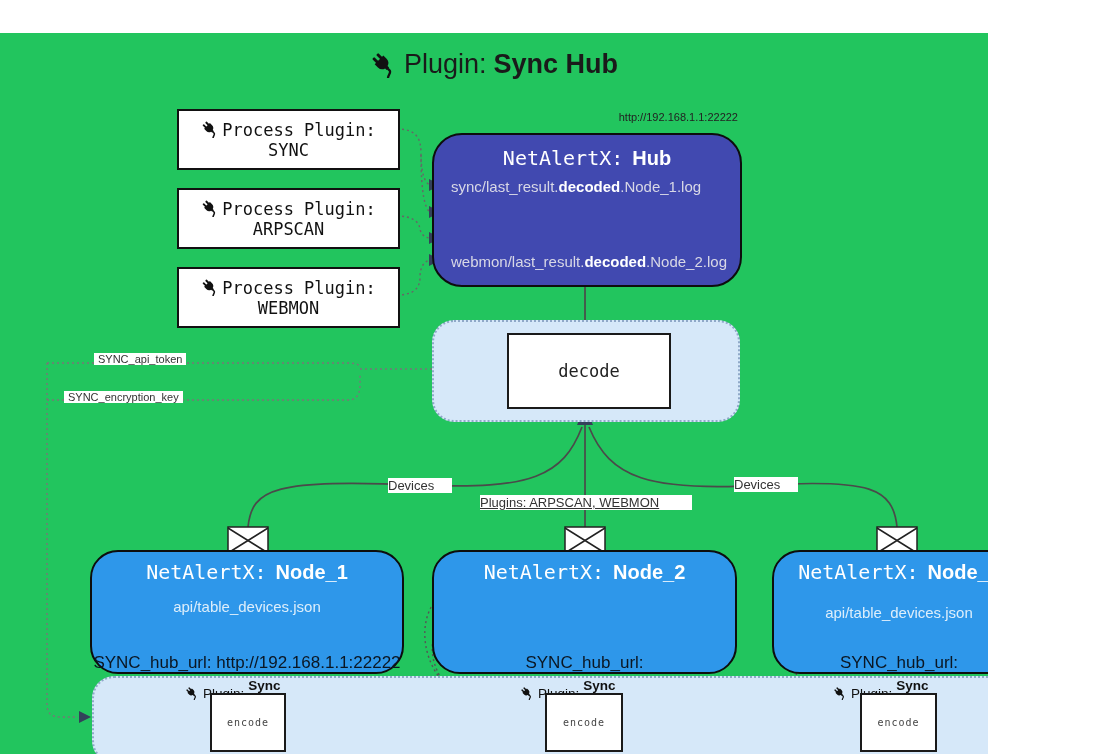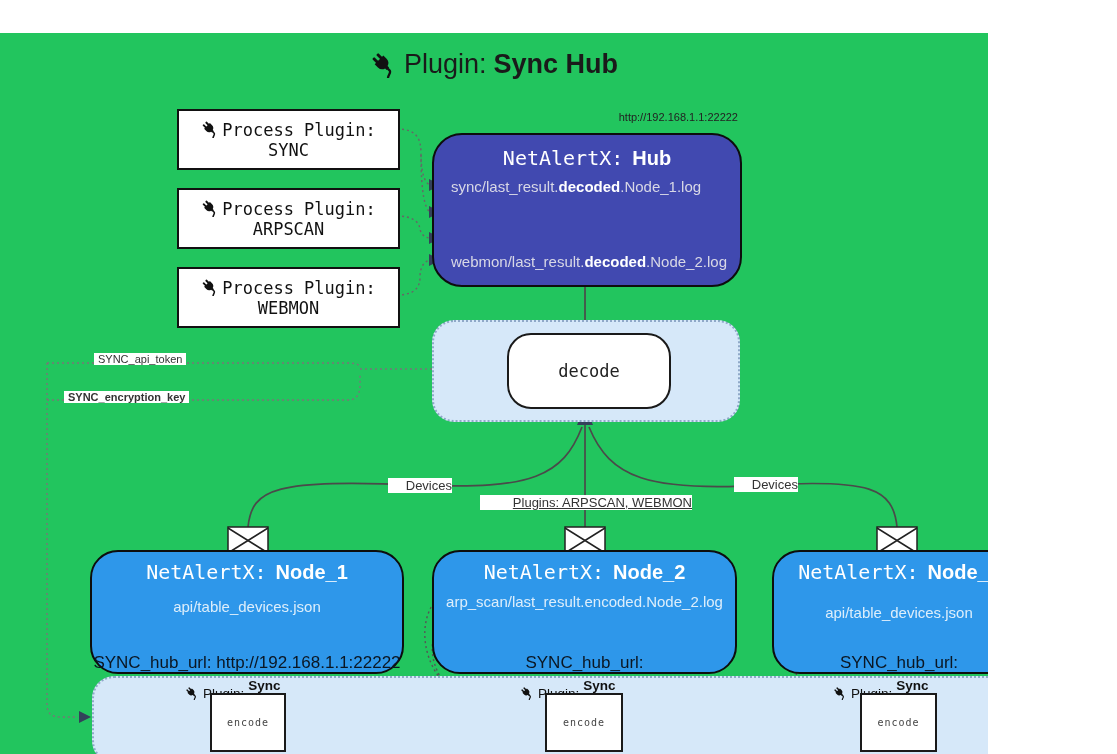--- a/index.html
+++ b/index.html
@@ -39,21 +39,21 @@
   .node-title { position:absolute; top:8px; left:0; width:100%; display:flex; justify-content:center;
                 align-items:baseline; gap:9px; color:#fff;
                 font-family:"DejaVu Sans Mono", monospace; font-size:20px; }
   .node-title b { font-family:"Liberation Sans", sans-serif; font-weight:700; font-size:20px; }
   .node-file { position:absolute; left:0; width:100%; text-align:center; font-size:15px;
                color:#ddeefb; white-space:nowrap; }
   .node-url { position:absolute; left:0; width:100%; text-align:center; font-size:17px; color:#0b1622; }
 
   
   .chip { background:#fff; padding:0 4px; font-size:11px; color:#333; white-space:nowrap; }
-  .edge-lbl { text-align:right; font-size:13px; color:#333; background:#fff; }
+  .edge-lbl { text-align:left; font-size:13px; color:#333; background:#fff; }
 
   
   .enc-label { display:flex; align-items:center; justify-content:center; gap:4px; font-size:13.5px; color:#111; }
   .enc-label b { font-weight:700; }
   .encode-text { font-size:10px; letter-spacing:1px; color:#444; }
 </style>
 </head>
 <body>
 
 <div class="canvas">
@@ -181,46 +181,45 @@
     </div>
     <div class="hub-file" style="top:43px;">
       <span>sync/last_result.</span><b>decoded</b><span>.Node_1.log</span>
     </div>
     <div class="hub-file" style="top:118px;">
       <span>webmon/last_result.</span><b>decoded</b><span>.Node_2.log</span>
     </div>
   </div>
 
   <div class="abs blueband" style="left:432px; top:287px; width:304px; height:98px;"></div>
-  <div class="abs iobox" style="left:507px; top:300px; width:160px; height:72px; font-size:17px;border-radius:24px;">
+  <div class="abs iobox" style="left:507px; top:300px; width:160px; height:72px; font-size:17px;">
     <span>decode</span>
   </div>
 
   <div class="abs chip" style="left:94px; top:320px;">SYNC_api_token</div>
-  <div class="abs chip" style="left:64px; top:358px;font-weight:bold;">SYNC_encryption_key</div>
+  <div class="abs chip" style="left:64px; top:358px;">SYNC_encryption_key</div>
 
   <div class="abs edge-lbl" style="left:388px; top:445px; width:64px;">Devices</div>
   <div class="abs edge-lbl" style="left:480px; top:462px; width:212px;text-decoration:underline;">Plugins: ARPSCAN, WEBMON</div>
   <div class="abs edge-lbl" style="left:734px; top:444px; width:64px;">Devices</div>
 
   <div class="abs node" style="left:90px; top:517px; width:310px; height:120px;">
     <div class="node-title">
       <span>NetAlertX:</span>
       <b>Node_1</b>
     </div>
     <div class="node-file" style="top:46px;">api/table_devices.json</div>
     <div class="node-url" style="top:101px;">SYNC_hub_url: http://192.168.1.1:22222</div>
   </div>
 
   <div class="abs node" style="left:432px; top:517px; width:301px; height:120px;">
     <div class="node-title">
       <span>NetAlertX:</span>
       <b>Node_2</b>
     </div>
-    <div class="node-file" style="top:41px;">arp_scan/last_result.encoded.Node_2.log</div>
     <div class="node-url" style="top:101px;">SYNC_hub_url: http://192.168.1.1:22222</div>
   </div>
 
   <div class="abs node" style="left:772px; top:517px; width:250px; height:120px;">
     <div class="node-title">
       <span>NetAlertX:</span>
       <b>Node_3</b>
     </div>
     <div class="node-file" style="top:52px;">api/table_devices.json</div>
     <div class="node-url" style="top:101px;">SYNC_hub_url: http://192.168.1.1:22222</div>

